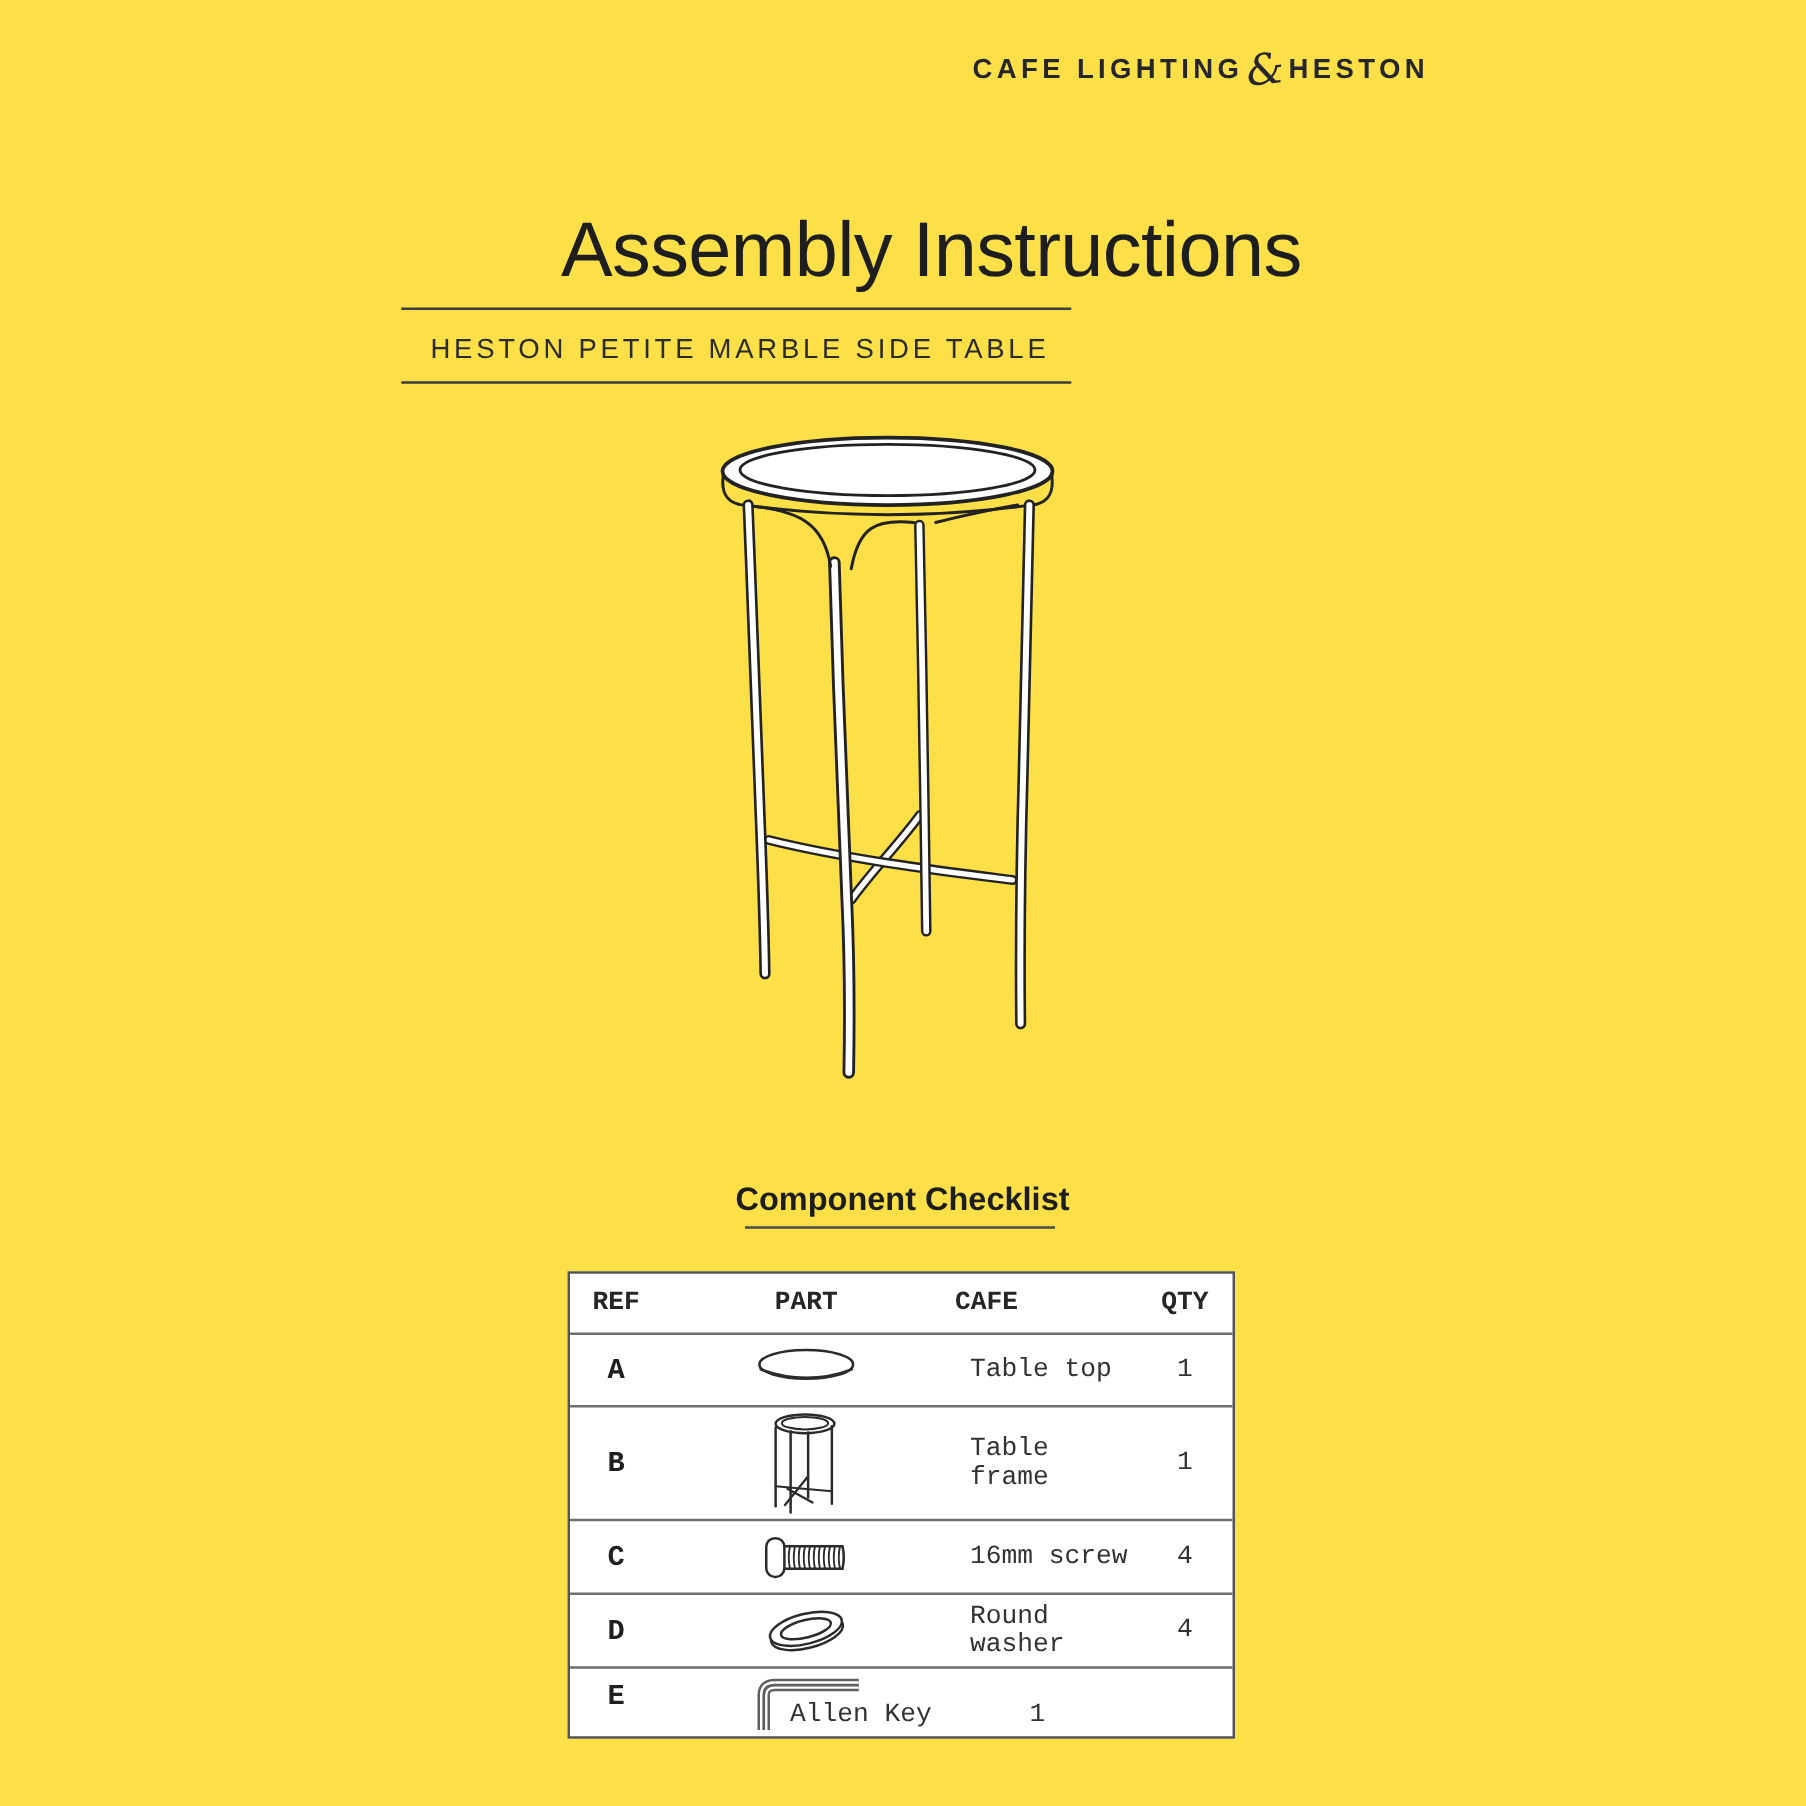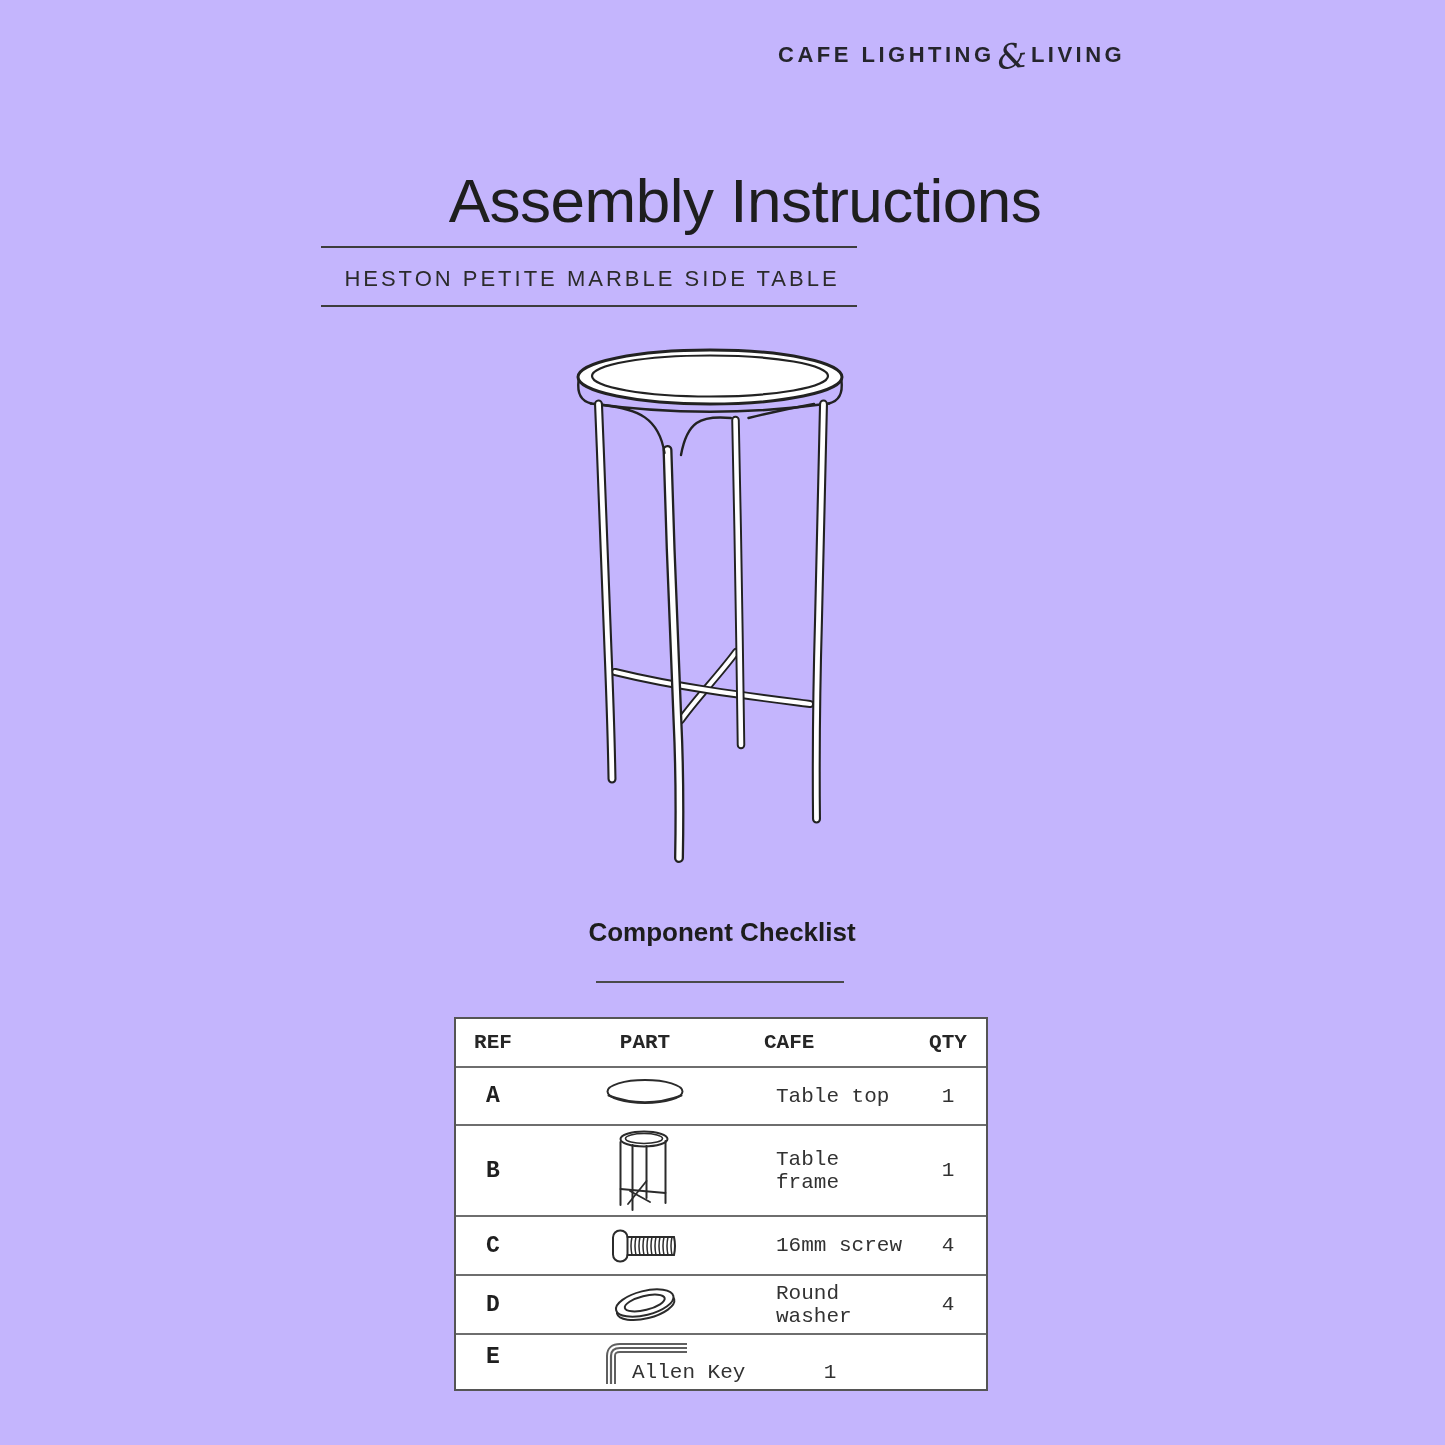--- a/index.html
+++ b/index.html
@@ -1,38 +1,38 @@
 <!DOCTYPE html>
 <html><head>
 <meta charset="utf-8">
 <style>
   html,body{margin:0;padding:0;background:#ffffff;}
   .page{
-    position:relative;width:1445px;height:1445px;background:#c4b5fd;overflow:hidden;
+    position:relative;width:1445px;height:1445px;background:#fde047;overflow:hidden;
     font-family:"Liberation Sans","DejaVu Sans",sans-serif;color:#2f2f2f;
   }
   .abs{position:absolute;}
 
   
   .brand{left:778px;top:42px;display:flex;align-items:center;
          font-weight:700;font-size:22px;letter-spacing:3.5px;color:#25252c;white-space:nowrap;}
   .brand .amp{font-family:"DejaVu Serif",serif;font-style:italic;font-weight:400;
               font-size:34px;letter-spacing:0;margin:0 4px 0 2px;transform:rotate(-6deg);line-height:0;position:relative;top:1px;}
 
   
   .title{left:745px;top:170px;transform:translateX(-50%);font-size:62px;font-weight:400;
          color:#1e1e1e;letter-spacing:-0.5px;white-space:nowrap;line-height:1;text-align:right;}
   .rule{height:2px;background:#3d3d3d;}
   .rule1{left:321px;top:246px;width:536px;}
   .rule2{left:321px;top:305px;width:536px;}
   .subtitle{left:592px;top:266px;transform:translateX(-50%);font-size:22px;font-weight:400;
             letter-spacing:3px;color:#2b2b2b;white-space:nowrap;}
 
   
-  .cl-head{left:722px;top:917px;transform:translateX(-50%);font-size:26px;font-weight:700;
+  .cl-head{left:722px;top:944px;transform:translateX(-50%);font-size:26px;font-weight:700;
            color:#1d1d1d;white-space:nowrap;text-align:right;}
   .cl-rule{left:596px;top:981px;width:248px;height:2px;background:#4a4a4a;}
 
   
   .ctable{left:454px;top:1017px;width:534px;border:2px solid #555555;box-sizing:border-box;background:#fff;}
   .crow{display:grid;grid-template-columns:74px 230px 150px 76px;position:relative;font-family:Liberation Mono, monospace;}
   .crow + .crow{border-top:2px solid #6e6e6e;}
   .rh{height:47px;} .ra{height:56px;} .rb{height:89px;} .rc{height:57px;} .rd{height:57px;} .re{height:54px;}
   .cell{display:flex;align-items:center;min-width:0;}
   .center{justify-content:center;}
@@ -46,21 +46,21 @@
   svg{display:block;}
 </style>
 </head>
 <body>
 
 <div class="page">
 
   <div class="abs brand">
     <span>CAFE LIGHTING</span>
     <span class="amp">&amp;</span>
-    <span>LIVING</span>
+    <span>HESTON</span>
   </div>
 
   <div class="abs title">Assembly Instructions</div>
   <div class="abs rule rule1"></div>
   <div class="abs subtitle">HESTON PETITE MARBLE SIDE TABLE</div>
   <div class="abs rule rule2"></div>
 
   <svg class="abs" style="left:560px;top:340px;" width="300" height="540" viewBox="560 340 300 540">
     <g fill="none" stroke="#222222" stroke-linecap="round" stroke-linejoin="round">
 

